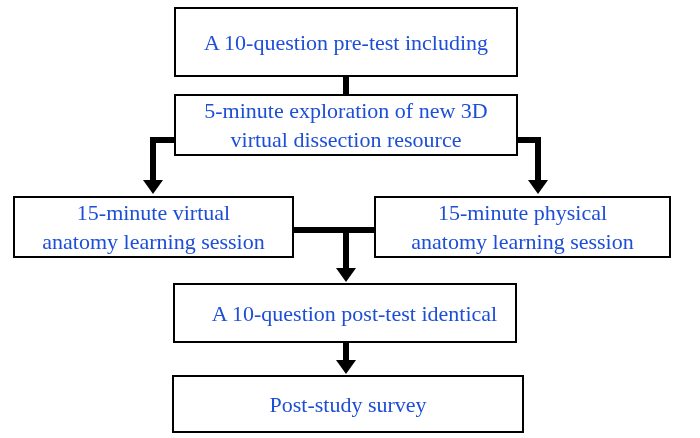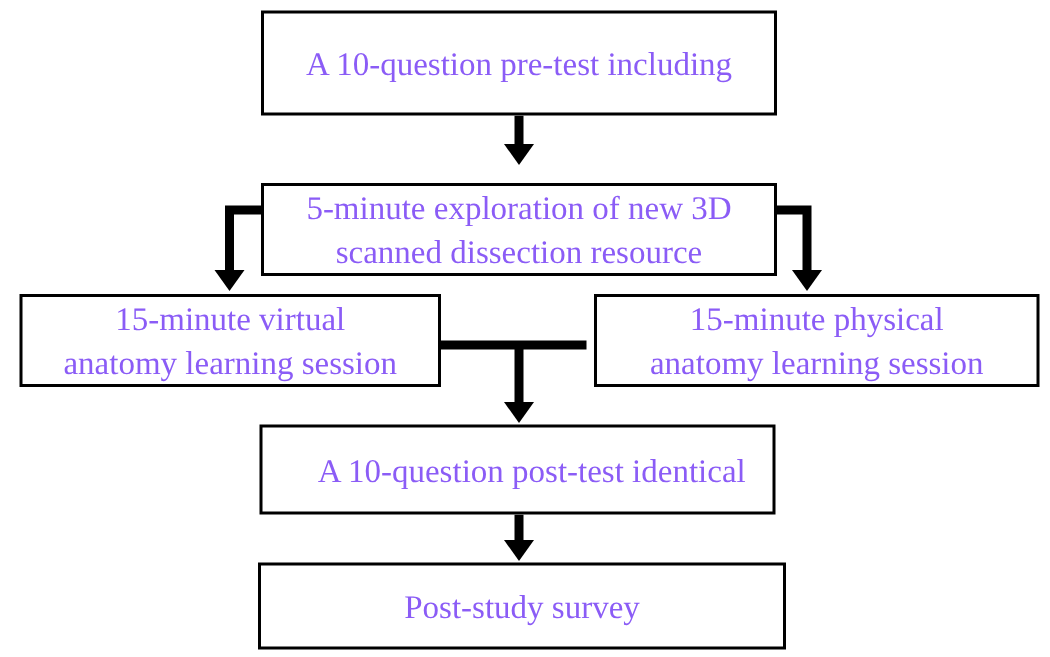--- a/index.html
+++ b/index.html
@@ -6,21 +6,21 @@
     margin: 0;
     padding: 0;
     background: #ffffff;
   }
   .canvas {
     position: relative;
     width: 700px;
     height: 438px;
     background: #ffffff;
     font-family: "Liberation Serif", "DejaVu Serif", serif;
-    color: #8b5cf6;
+    color: #1d4ed8;
     overflow: hidden;
   }
   .connectors {
     position: absolute;
     left: 0;
     top: 0;
     width: 700px;
     height: 438px;
   }
   .flow-box {
@@ -34,23 +34,23 @@
     justify-content: center;
     text-align: center;
     font-size: 22px;
     line-height: 29px;
   }
   .flow-box .line {
     display: block;
     white-space: nowrap;
   }
   .b-pretest     { left: 174px; top: 7px;   width: 344px; height: 70px; }
-  .b-exploration { left: 174px; top: 122px; width: 344px; height: 62px; }
+  .b-exploration { left: 174px; top: 94px; width: 344px; height: 62px; }
   .b-virtual     { left: 13px;  top: 196px; width: 281px; height: 62px; justify-content: flex-end; }
-  .b-physical    { left: 396px; top: 196px; width: 297px; height: 62px; }
+  .b-physical    { left: 374px; top: 196px; width: 297px; height: 62px; }
   .b-posttest    { left: 173px; top: 283px; width: 344px; height: 60px; padding-left: 19px; }
   .b-survey      { left: 172px; top: 375px; width: 352px; height: 58px; }
   .shaft { stroke: #000000; stroke-width: 6; fill: none; }
   .head  { fill: #000000; stroke: none; }
 </style>
 </head>
 <body>
 
 <div class="canvas">
 
@@ -82,21 +82,21 @@
       <polygon class="head" points="336,360 356,360 346,374"></polygon>
     </g>
   </svg>
 
   <div class="flow-box b-pretest">
     <span class="line">A 10-question pre-test including</span>
   </div>
 
   <div class="flow-box b-exploration">
     <span class="line">5-minute exploration of new 3D</span>
-    <span class="line">scanned dissection resource</span>
+    <span class="line">virtual dissection resource</span>
   </div>
 
   <div class="flow-box b-virtual">
     <span class="line">15-minute virtual</span>
     <span class="line">anatomy learning session</span>
   </div>
 
   <div class="flow-box b-physical">
     <span class="line">15-minute physical</span>
     <span class="line">anatomy learning session</span>

